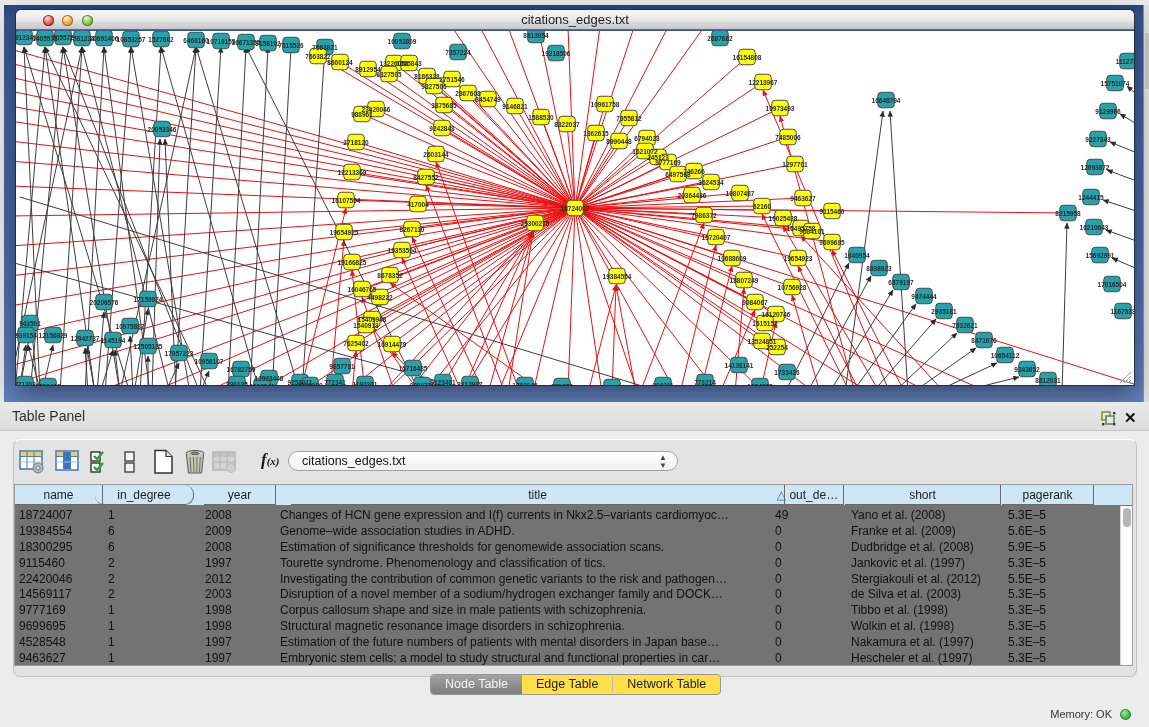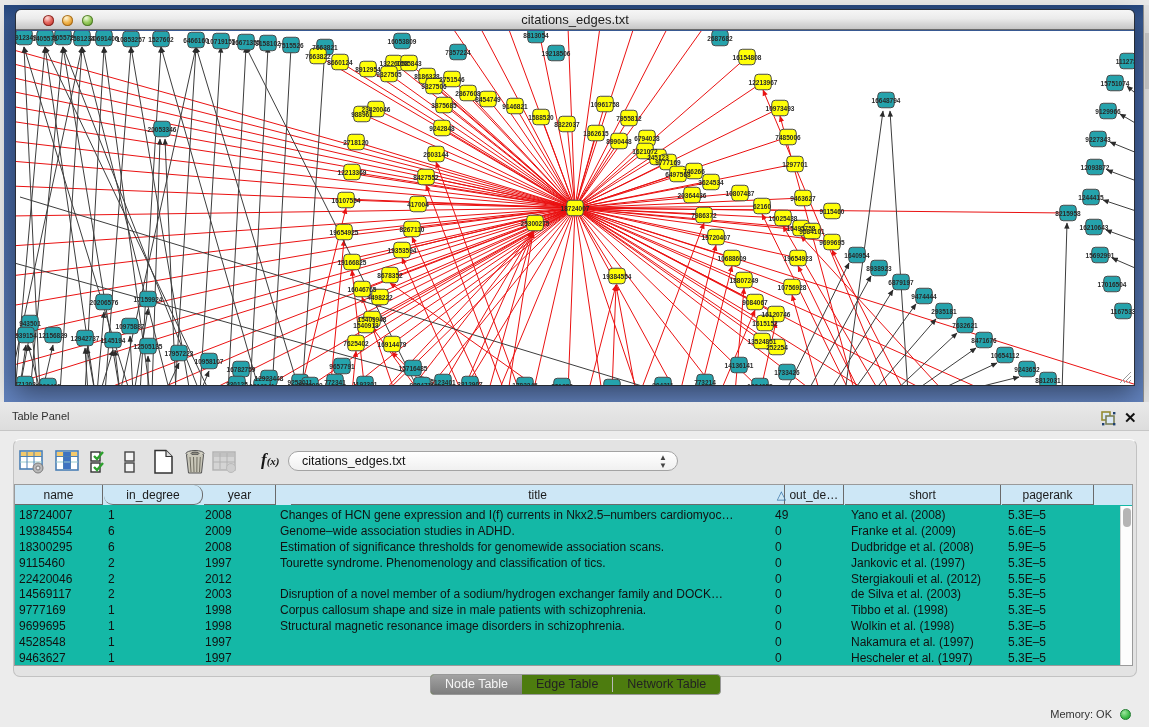--- a/index.html
+++ b/index.html
@@ -20,50 +20,50 @@
   border-bottom:1px solid #6a6a6a; }
 #titlebar .t { text-align:center; font-size:13px; color:#1c1c1c; line-height:20px; }
 .tl { position:absolute; top:4.5px; width:11px; height:11px; border-radius:50%; }
 .tl.r { left:27px; background:radial-gradient(circle at 38% 28%, #fccbc7 8%, #e4685f 45%, #cf4138 75%, #a93029); box-shadow:inset 0 0 0 1px rgba(120,30,25,.8);}
 .tl.y { left:46px; background:radial-gradient(circle at 38% 28%, #fdedc4 8%, #f0b54e 45%, #dd9328 75%, #b5761d); box-shadow:inset 0 0 0 1px rgba(150,95,20,.8);}
 .tl.g { left:66px; background:radial-gradient(circle at 38% 28%, #e2f5c8 8%, #97cb5d 45%, #74ad3d 75%, #568a2a); box-shadow:inset 0 0 0 1px rgba(70,110,35,.8);}
 #canvas { position:absolute; left:0; top:21px; width:1118px; height:354px; background:#fff; overflow:hidden; }
 
 #tphead { position:absolute; left:0; top:402px; width:1149px; height:29px;
   background:linear-gradient(180deg,#e9e9e9,#dddddd); border-bottom:1px solid #c6c6c6; }
-#tphead .t { position:absolute; left:12px; top:0; line-height:29px; font-size:11px; color:#303030; }
+#tphead .t { position:absolute; left:12px; top:0; line-height:29px; font-size:14px; color:#303030; }
 #tpbody { position:absolute; left:0; top:431px; width:1149px; height:296px; background:#ececec; }
 #container { position:absolute; left:13px; top:439px; width:1124px; height:238px;
   background:#e3e3e3; border:1px solid #c2c2c2; border-top-color:#ffffff; border-radius:7px; }
 
 #combo { position:absolute; left:288px; top:451px; width:390px; height:20px; border:1px solid #a3a3a3;
   border-radius:10px; background:linear-gradient(180deg,#ffffff,#f0f0f0); font-size:12.5px; color:#111;
   line-height:18px; padding-left:13px; }
 #combo .arr { position:absolute; right:10px; top:2px; font-size:8px; color:#444; line-height:8px; }
 
-#tbl { position:absolute; left:14px; top:484px; width:1119px; height:182px; background:#14b8a6;
+#tbl { position:absolute; left:14px; top:484px; width:1119px; height:182px; background:#737373;
   border:1px solid #9a9a9a; font-size:12px; color:#111; overflow:hidden; }
 #thead { position:absolute; left:0; top:0; width:1117px; height:20px; background:#cde7f6; }
 #thead .h { position:absolute; top:0; height:20px; line-height:20px; text-align:center;
   border-right:1px solid #6a6a6a; border-bottom:1px solid #6a6a6a; font-size:12px; color:#1b1b1b; }
 #rows { position:absolute; left:0; top:23px; width:1117px; }
 .tr { position:relative; height:15.9px; line-height:15.9px; white-space:nowrap; }
 .tr div { position:absolute; top:0; overflow:hidden; }
 .c0 { left:4px;  width:85px; }
 .c1 { left:93px; width:100px; }
 .c2 { left:190px;width:72px; }
 .c3 { left:265px;width:494px; }
 .c4 { left:760px;width:73px; }
 .c5 { left:836px;width:160px; }
 .c6 { left:993px;width:80px; }
 #vsb { position:absolute; right:0; top:21px; width:12px; height:160px; background:#fdfdfd; border-left:1px solid #d4d4d4; }
 #vsb .th { position:absolute; left:1.5px; top:2px; width:8px; height:19px; border-radius:4.5px; background:#b5b5b5; }
 
 #tabs { position:absolute; left:430px; top:674px; height:21px; display:flex;
-  border:1px solid #989898; border-radius:4px; overflow:hidden; background:#4d7c0f;
+  border:1px solid #989898; border-radius:4px; overflow:hidden; background:#fde047;
   font-size:12.5px; line-height:19px; color:#222;text-align:right; }
 #tabs .seg { padding:0 14px; }
 #tabs .sel { background:linear-gradient(180deg,#a2a2a2,#7d7d7d); color:#f5f5f5; }
 #tabs .sep { width:1px; background:#b9b9b9; margin:2px 0; }
 
 #mem { position:absolute; right:37px; top:708px; font-size:11px; color:#333; }
 #led { position:absolute; right:18px; top:709px; width:11px; height:11px; border-radius:50%;
   background:radial-gradient(circle at 35% 30%, #9fe69f, #3dbb48 60%, #259233); border:1px solid #1d7a2c; }
 
 #fico { position:absolute; left:1101px; top:411px; width:15px; height:15px; }
@@ -699,33 +699,33 @@
     <line x1="1" y1="13" x2="23" y2="13" stroke="#8a8a8a"></line>
     <circle cx="19" cy="19" r="4.5" fill="#bdbdbd" stroke="#999"></circle>
   </svg>
   <div class="ic" style="left:261px; top:450px; width:30px; font-family:'Liberation Serif',serif; font-style:italic; font-weight:bold; font-size:17px; color:#151515;">f<span style="font-size:11px;">(x)</span></div>
 
   <div id="combo">citations_edges.txt<div class="arr">▲<br>▼</div></div>
 
   <div id="tbl">
     <div id="thead">
       <div class="h" style="left:0;width:88px;">name</div>
-      <div class="h" style="left:89px;width:99px;border-radius:9px;">in_degree</div>
+      <div class="h" style="left:80px;width:99px;border-radius:9px;">in_degree</div>
       <div class="h" style="left:189px;width:72px;">year</div>
       <div class="h" style="left:276px;width:494px;">title</div>
       <div class="h" style="left:757px;width:72px;"><span style="color:#3b75a9;">△</span> out_de…</div>
       <div class="h" style="left:830px;width:156px;">short</div>
       <div class="h" style="left:987px;width:92px;">pagerank</div>
     </div>
     <div id="rows">
 <div class="tr">
           <div class="c0">18724007</div>
           <div class="c1">1</div>
           <div class="c2">2008</div>
-          <div class="c3">Changes of HCN gene expression and I(f) currents in Nkx2.5–numbers cardiomyoc…</div>
+          <div class="c3">Changes of HCN gene expression and I(f) currents in Nkx2.5–variants cardiomyoc…</div>
           <div class="c4">49</div>
           <div class="c5">Yano et al. (2008)</div>
           <div class="c6">5.3E–5</div>
         </div>
 <div class="tr">
           <div class="c0">19384554</div>
           <div class="c1">6</div>
           <div class="c2">2009</div>
           <div class="c3">Genome–wide association studies in ADHD.</div>
           <div class="c4">0</div>
@@ -747,20 +747,21 @@
           <div class="c2">1997</div>
           <div class="c3">Tourette syndrome. Phenomenology and classification of tics.</div>
           <div class="c4">0</div>
           <div class="c5">Jankovic et al. (1997)</div>
           <div class="c6">5.3E–5</div>
         </div>
 <div class="tr">
           <div class="c0">22420046</div>
           <div class="c1">2</div>
           <div class="c2">2012</div>
+          <div class="c3">Investigating the contribution of common genetic variants to the risk and pathogen…</div>
           <div class="c4">0</div>
           <div class="c5">Stergiakouli et al. (2012)</div>
           <div class="c6">5.5E–5</div>
         </div>
 <div class="tr">
           <div class="c0">14569117</div>
           <div class="c1">2</div>
           <div class="c2">2003</div>
           <div class="c3">Disruption of a novel member of a sodium/hydrogen exchanger family and DOCK…</div>
           <div class="c4">0</div>
@@ -782,28 +783,30 @@
           <div class="c2">1998</div>
           <div class="c3">Structural magnetic resonance image disorders in schizophrenia.</div>
           <div class="c4">0</div>
           <div class="c5">Wolkin et al. (1998)</div>
           <div class="c6">5.3E–5</div>
         </div>
 <div class="tr">
           <div class="c0">4528548</div>
           <div class="c1">1</div>
           <div class="c2">1997</div>
+          <div class="c3">Estimation of the future numbers of patients with mental disorders in Japan base…</div>
           <div class="c4">0</div>
           <div class="c5">Nakamura et al. (1997)</div>
           <div class="c6">5.3E–5</div>
         </div>
 <div class="tr">
           <div class="c0">9463627</div>
           <div class="c1">1</div>
           <div class="c2">1997</div>
+          <div class="c3">Embryonic stem cells: a model to study structural and functional properties in car…</div>
           <div class="c4">0</div>
           <div class="c5">Hescheler et al. (1997)</div>
           <div class="c6">5.3E–5</div>
         </div>
     </div>
     <div id="vsb">
         <div class="th"></div>
       </div>
   </div>
 

